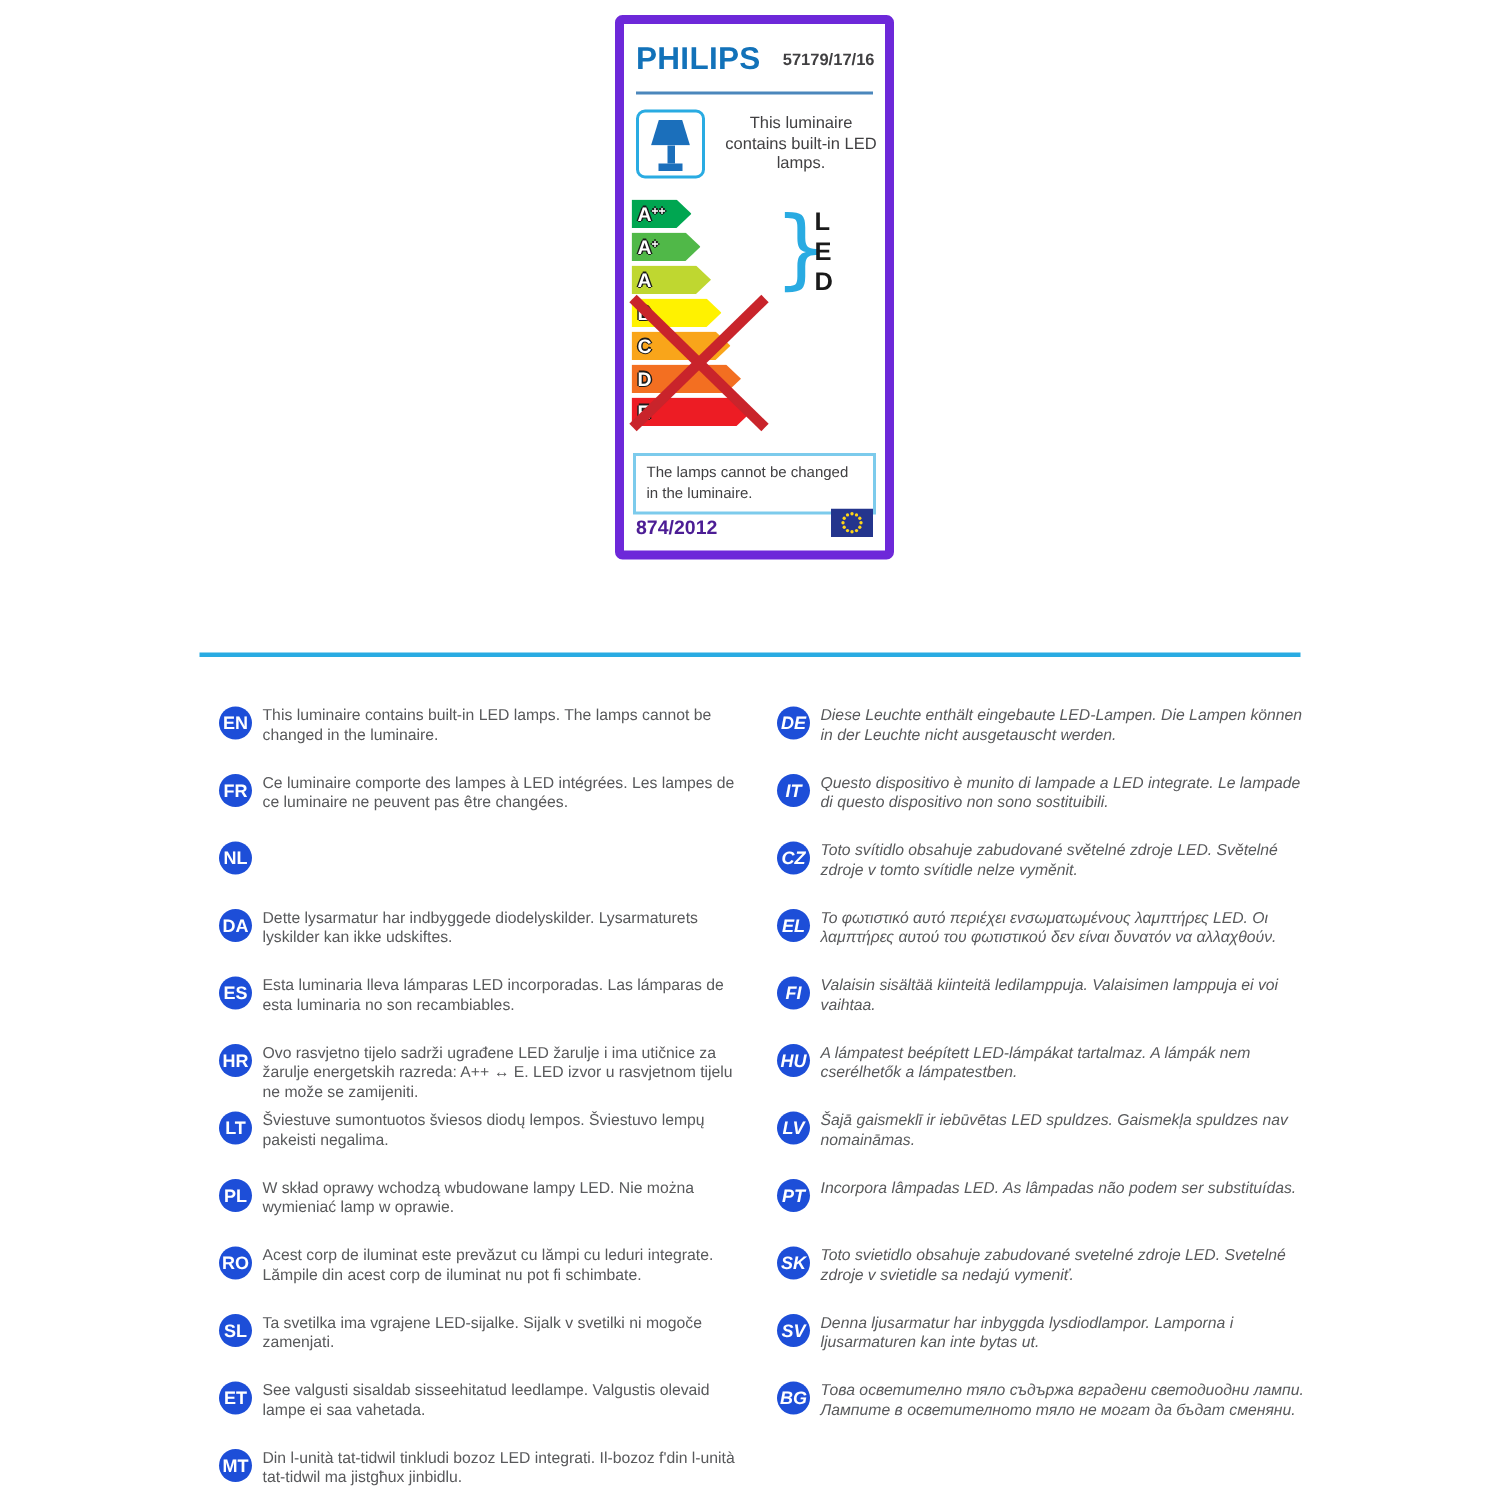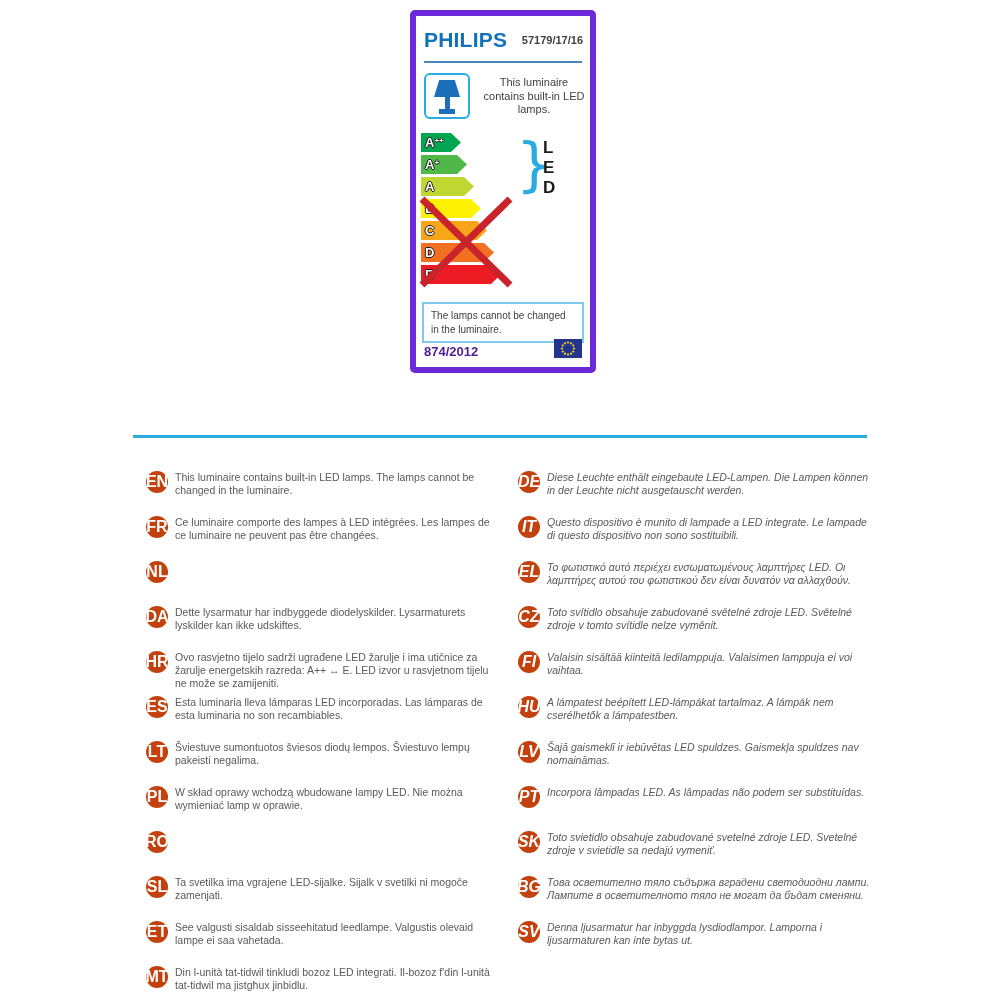--- a/index.html
+++ b/index.html
@@ -46,22 +46,22 @@
   .eu-flag { position:absolute; right:8px; bottom:9px; width:28px; height:19px; }
 
   
   .page-divider { position:absolute; left:133px; top:435px; width:734px; height:3px; background:#29ABE2; }
 
   
   .lang-col { position:absolute; top:470px; }
   .lang-col.left  { left:146px; width:352px; }
   .lang-col.right { left:518px; width:354px;font-style:italic; }
   .lang-item { display:flex; height:45px; align-items:flex-start; }
-  .lang-badge { flex:0 0 22px; width:22px; height:22px; border-radius:50%; background:#c2410c;
-                color:#fff; font-size:16px; font-weight:bold; display:flex; align-items:center;
+  .lang-badge { flex:0 0 22px; width:22px; height:22px; border-radius:50%; background:#1d4ed8;
+                color:#fff; font-size:12px; font-weight:bold; display:flex; align-items:center;
                 justify-content:center; margin-top:1px; }
   .lang-text { margin-left:7px; font-size:10.5px; line-height:13px; color:#58595B; padding-top:1px; }
 </style>
 </head>
 <body>
 
 <div class="page">
 
   <div class="label-card">
     <div class="brand">PHILIPS</div>
@@ -147,37 +147,38 @@
         <p class="lang-text">Ce luminaire comporte des lampes à LED intégrées. Les lampes de ce luminaire ne peuvent pas être changées.</p>
       </div>
       <div class="lang-item">
         <span class="lang-badge">NL</span>
       </div>
       <div class="lang-item">
         <span class="lang-badge">DA</span>
         <p class="lang-text">Dette lysarmatur har indbyggede diodelyskilder. Lysarmaturets lyskilder kan ikke udskiftes.</p>
       </div>
       <div class="lang-item">
+        <span class="lang-badge">ES</span>
+        <p class="lang-text">Esta luminaria lleva lámparas LED incorporadas. Las lámparas de esta luminaria no son recambiables.</p>
+      </div>
+      <div class="lang-item">
         <span class="lang-badge">HR</span>
         <p class="lang-text">Ovo rasvjetno tijelo sadrži ugrađene LED žarulje i ima utičnice za žarulje energetskih razreda: A++ ↔ E. LED izvor u rasvjetnom tijelu ne može se zamijeniti.</p>
       </div>
       <div class="lang-item">
-        <span class="lang-badge">ES</span>
-        <p class="lang-text">Esta luminaria lleva lámparas LED incorporadas. Las lámparas de esta luminaria no son recambiables.</p>
-      </div>
-      <div class="lang-item">
         <span class="lang-badge">LT</span>
         <p class="lang-text">Šviestuve sumontuotos šviesos diodų lempos. Šviestuvo lempų pakeisti negalima.</p>
       </div>
       <div class="lang-item">
         <span class="lang-badge">PL</span>
         <p class="lang-text">W skład oprawy wchodzą wbudowane lampy LED. Nie można wymieniać lamp w oprawie.</p>
       </div>
       <div class="lang-item">
         <span class="lang-badge">RO</span>
+        <p class="lang-text">Acest corp de iluminat este prevăzut cu lămpi cu leduri integrate. Lămpile din acest corp de iluminat nu pot fi schimbate.</p>
       </div>
       <div class="lang-item">
         <span class="lang-badge">SL</span>
         <p class="lang-text">Ta svetilka ima vgrajene LED-sijalke. Sijalk v svetilki ni mogoče zamenjati.</p>
       </div>
       <div class="lang-item">
         <span class="lang-badge">ET</span>
         <p class="lang-text">See valgusti sisaldab sisseehitatud leedlampe. Valgustis olevaid lampe ei saa vahetada.</p>
       </div>
       <div class="lang-item">
@@ -188,49 +189,49 @@
   <div class="lang-col right">
       <div class="lang-item">
         <span class="lang-badge">DE</span>
         <p class="lang-text">Diese Leuchte enthält eingebaute LED-Lampen. Die Lampen können in der Leuchte nicht ausgetauscht werden.</p>
       </div>
       <div class="lang-item">
         <span class="lang-badge">IT</span>
         <p class="lang-text">Questo dispositivo è munito di lampade a LED integrate. Le lampade di questo dispositivo non sono sostituibili.</p>
       </div>
       <div class="lang-item">
+        <span class="lang-badge">CZ</span>
+        <p class="lang-text">Toto svítidlo obsahuje zabudované světelné zdroje LED. Světelné zdroje v tomto svítidle nelze vyměnit.</p>
+      </div>
+      <div class="lang-item">
         <span class="lang-badge">EL</span>
         <p class="lang-text">Το φωτιστικό αυτό περιέχει ενσωματωμένους λαμπτήρες LED. Οι λαμπτήρες αυτού του φωτιστικού δεν είναι δυνατόν να αλλαχθούν.</p>
       </div>
       <div class="lang-item">
-        <span class="lang-badge">CZ</span>
-        <p class="lang-text">Toto svítidlo obsahuje zabudované světelné zdroje LED. Světelné zdroje v tomto svítidle nelze vyměnit.</p>
-      </div>
-      <div class="lang-item">
         <span class="lang-badge">FI</span>
         <p class="lang-text">Valaisin sisältää kiinteitä ledilamppuja. Valaisimen lamppuja ei voi vaihtaa.</p>
       </div>
       <div class="lang-item">
         <span class="lang-badge">HU</span>
         <p class="lang-text">A lámpatest beépített LED-lámpákat tartalmaz. A lámpák nem cserélhetők a lámpatestben.</p>
       </div>
       <div class="lang-item">
         <span class="lang-badge">LV</span>
         <p class="lang-text">Šajā gaismeklī ir iebūvētas LED spuldzes. Gaismekļa spuldzes nav nomaināmas.</p>
       </div>
       <div class="lang-item">
         <span class="lang-badge">PT</span>
         <p class="lang-text">Incorpora lâmpadas LED. As lâmpadas não podem ser substituídas.</p>
       </div>
       <div class="lang-item">
         <span class="lang-badge">SK</span>
         <p class="lang-text">Toto svietidlo obsahuje zabudované svetelné zdroje LED. Svetelné zdroje v svietidle sa nedajú vymeniť.</p>
       </div>
       <div class="lang-item">
+        <span class="lang-badge">SV</span>
+        <p class="lang-text">Denna ljusarmatur har inbyggda lysdiodlampor. Lamporna i ljusarmaturen kan inte bytas ut.</p>
+      </div>
+      <div class="lang-item">
         <span class="lang-badge">BG</span>
         <p class="lang-text">Това осветително тяло съдържа вградени светодиодни лампи. Лампите в осветителното тяло не могат да бъдат сменяни.</p>
       </div>
-      <div class="lang-item">
-        <span class="lang-badge">SV</span>
-        <p class="lang-text">Denna ljusarmatur har inbyggda lysdiodlampor. Lamporna i ljusarmaturen kan inte bytas ut.</p>
-      </div>
     </div>
 </div>
 
 </body></html>

